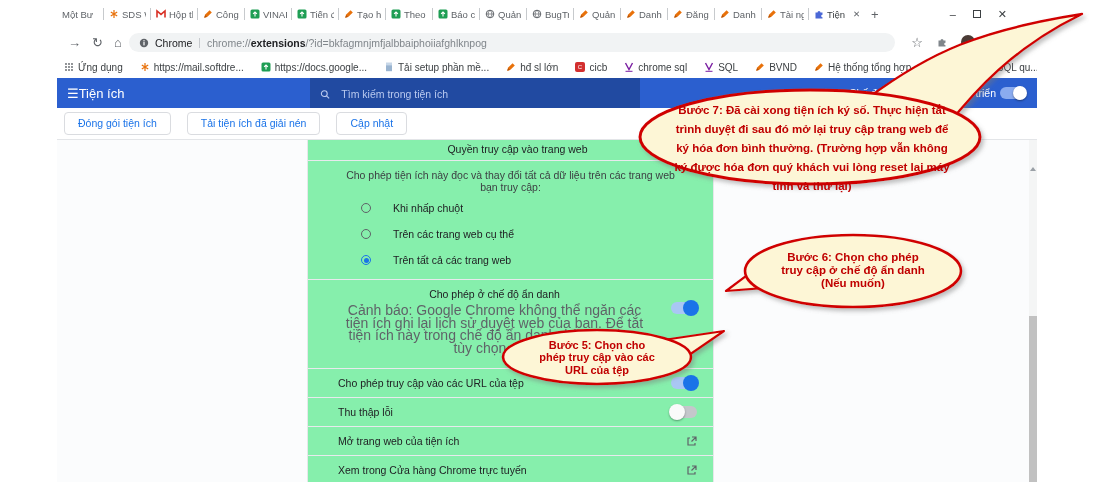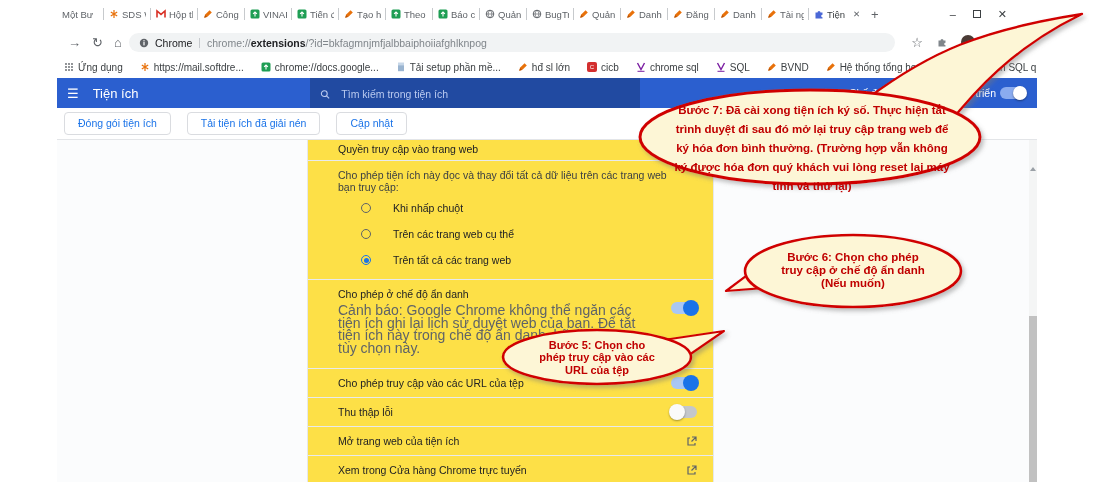--- a/index.html
+++ b/index.html
@@ -44,36 +44,36 @@
   .dots{font-size:12px;color:#5f6368;font-weight:bold;}
 
   
   .bookmarks{position:absolute;left:0;top:56px;width:100%;height:22px;background:#fff;display:flex;align-items:center;gap:17px;padding-left:7px;overflow:hidden;}
   .bm{display:flex;align-items:center;gap:4px;white-space:nowrap;}
   .bm span.bl{font-size:10px;color:#3c4043;}
 
   
   .bluebar{position:absolute;left:0;top:78px;width:100%;height:30px;background:var(--blue);display:flex;align-items:center;}
   .burger{color:#fff;font-size:13px;margin-left:10px;}
-  .ptitle{color:#fff;font-size:13px;margin-left:14px;}
+  .ptitle{color:#fff;font-size:13px;}
   .searchbox{position:absolute;left:253px;top:0;width:330px;height:20px;background:rgba(0,0,0,.22);display:flex;align-items:center;gap:9px;padding:16px 10px;}
   .searchbox svg{width:11px;height:11px;}
   .searchbox input{background:transparent;border:none;outline:none;color:#e3ebfb;font-size:10.5px;width:100%;font-family:"Liberation Sans",sans-serif;}
   .searchbox input::placeholder{color:#b9c9ef;}
   .devlabel{position:absolute;right:41px;top:9px;color:#fff;font-size:10.5px;}
   .devtoggle{position:absolute;right:11px;top:9px;width:26px;height:12px;border-radius:6px;background:#8aabef;}
   .devtoggle .knob{position:absolute;right:-1px;top:-1px;width:14px;height:14px;border-radius:50%;background:#fff;box-shadow:0 1px 2px rgba(0,0,0,.4);}
 
   
   .actions{position:absolute;left:0;top:108px;width:100%;height:32px;background:#fff;display:flex;align-items:center;gap:16px;padding-left:7px;border-bottom:1px solid #e3e5e8;}
   .abtn{height:23px;line-height:21px;padding:0 13px;border:1px solid #dadce0;border-radius:4px;color:var(--accent);font-size:10.5px;background:#fff;cursor:pointer;}
 
   
   .content{position:absolute;left:0;top:140px;width:100%;height:342px;background:#fbfcfd;}
-  .card{position:absolute;left:250px;top:0;width:407px;height:342px;background:#fde047;border-left:1px solid #e6e8ea;border-right:1px solid #e6e8ea;overflow:hidden;}
+  .card{position:absolute;left:250px;top:0;width:407px;height:342px;background:#86efac;border-left:1px solid #e6e8ea;border-right:1px solid #e6e8ea;overflow:hidden;text-align:center;}
   .sec-title{padding:3px 16px 5px 30px;font-size:10.5px;color:#202124;border-bottom:1px solid #e8eaed;}
   .desc{margin:8px 30px 2px;font-size:10.5px;color:#3c4043;}
   .radio-row{display:flex;align-items:center;height:26px;padding-left:53px;gap:22px;}
   .rad{width:10px;height:10px;border-radius:50%;border:1.6px solid #5f6368;position:relative;flex:0 0 10px;}
   .rad.checked{border-color:var(--accent);}
   .rad.checked::after{content:'';position:absolute;left:1.6px;top:1.6px;width:5px;height:5px;border-radius:50%;background:var(--accent);}
   .radio-row .rlabel{font-size:10.5px;color:#202124;}
   .block{border-top:1px solid #e8eaed;margin-top:6px;padding:8px 62px 14px 30px;position:relative;}
   .block .btitle{font-size:10.5px;color:#202124;}
   .block .bwarn{margin-top:4px;font-size:14px;line-height:12.5px;color:#5f6368;}
@@ -316,21 +316,21 @@
           </span>
           <span class="bl">https://mail.softdre...</span>
         </div>
         <div class="bm">
           <span class="fav">
             <svg viewBox="0 0 10 10">
               <rect x="0.5" y="0.5" width="9" height="9" rx="1.5" fill="#1e9e54"></rect>
               <path d="M5 7.6V3.2M3.1 4.9L5 3l1.9 1.9" stroke="#fff" stroke-width="1.1" fill="none"></path>
             </svg>
           </span>
-          <span class="bl">chrome://docs.google...</span>
+          <span class="bl">https://docs.google...</span>
         </div>
         <div class="bm">
           <span class="fav">
             <svg viewBox="0 0 10 10">
               <rect x="2" y="0.8" width="6" height="8.4" fill="#9ab4d0"></rect>
               <rect x="2" y="0.8" width="6" height="2.6" fill="#c7d7e8"></rect>
             </svg>
           </span>
           <span class="bl">Tải setup phần mề...</span>
         </div>

